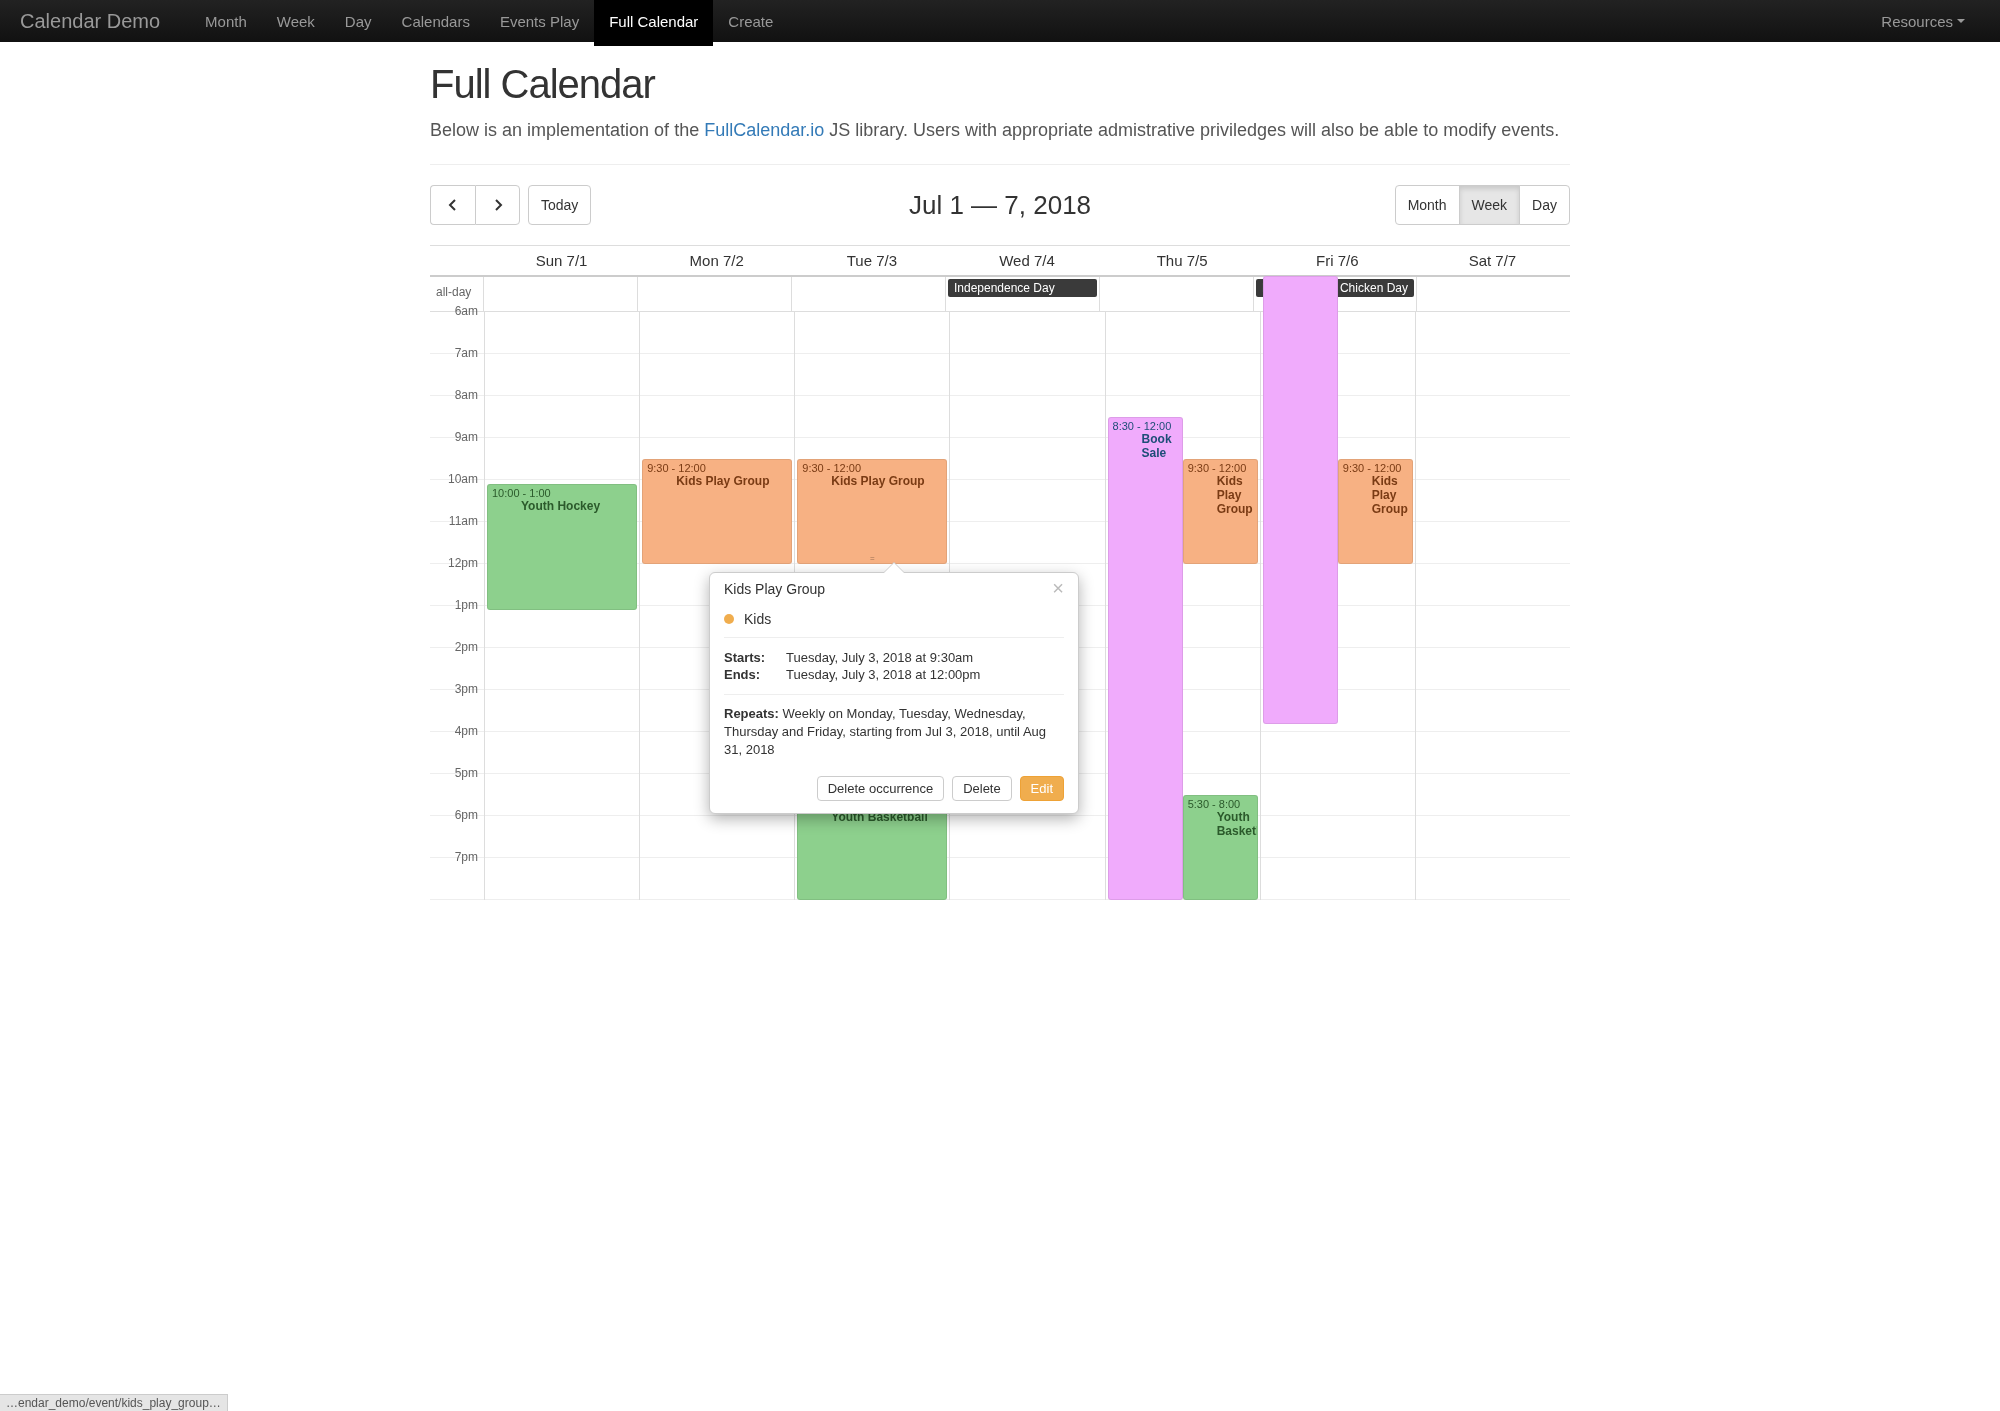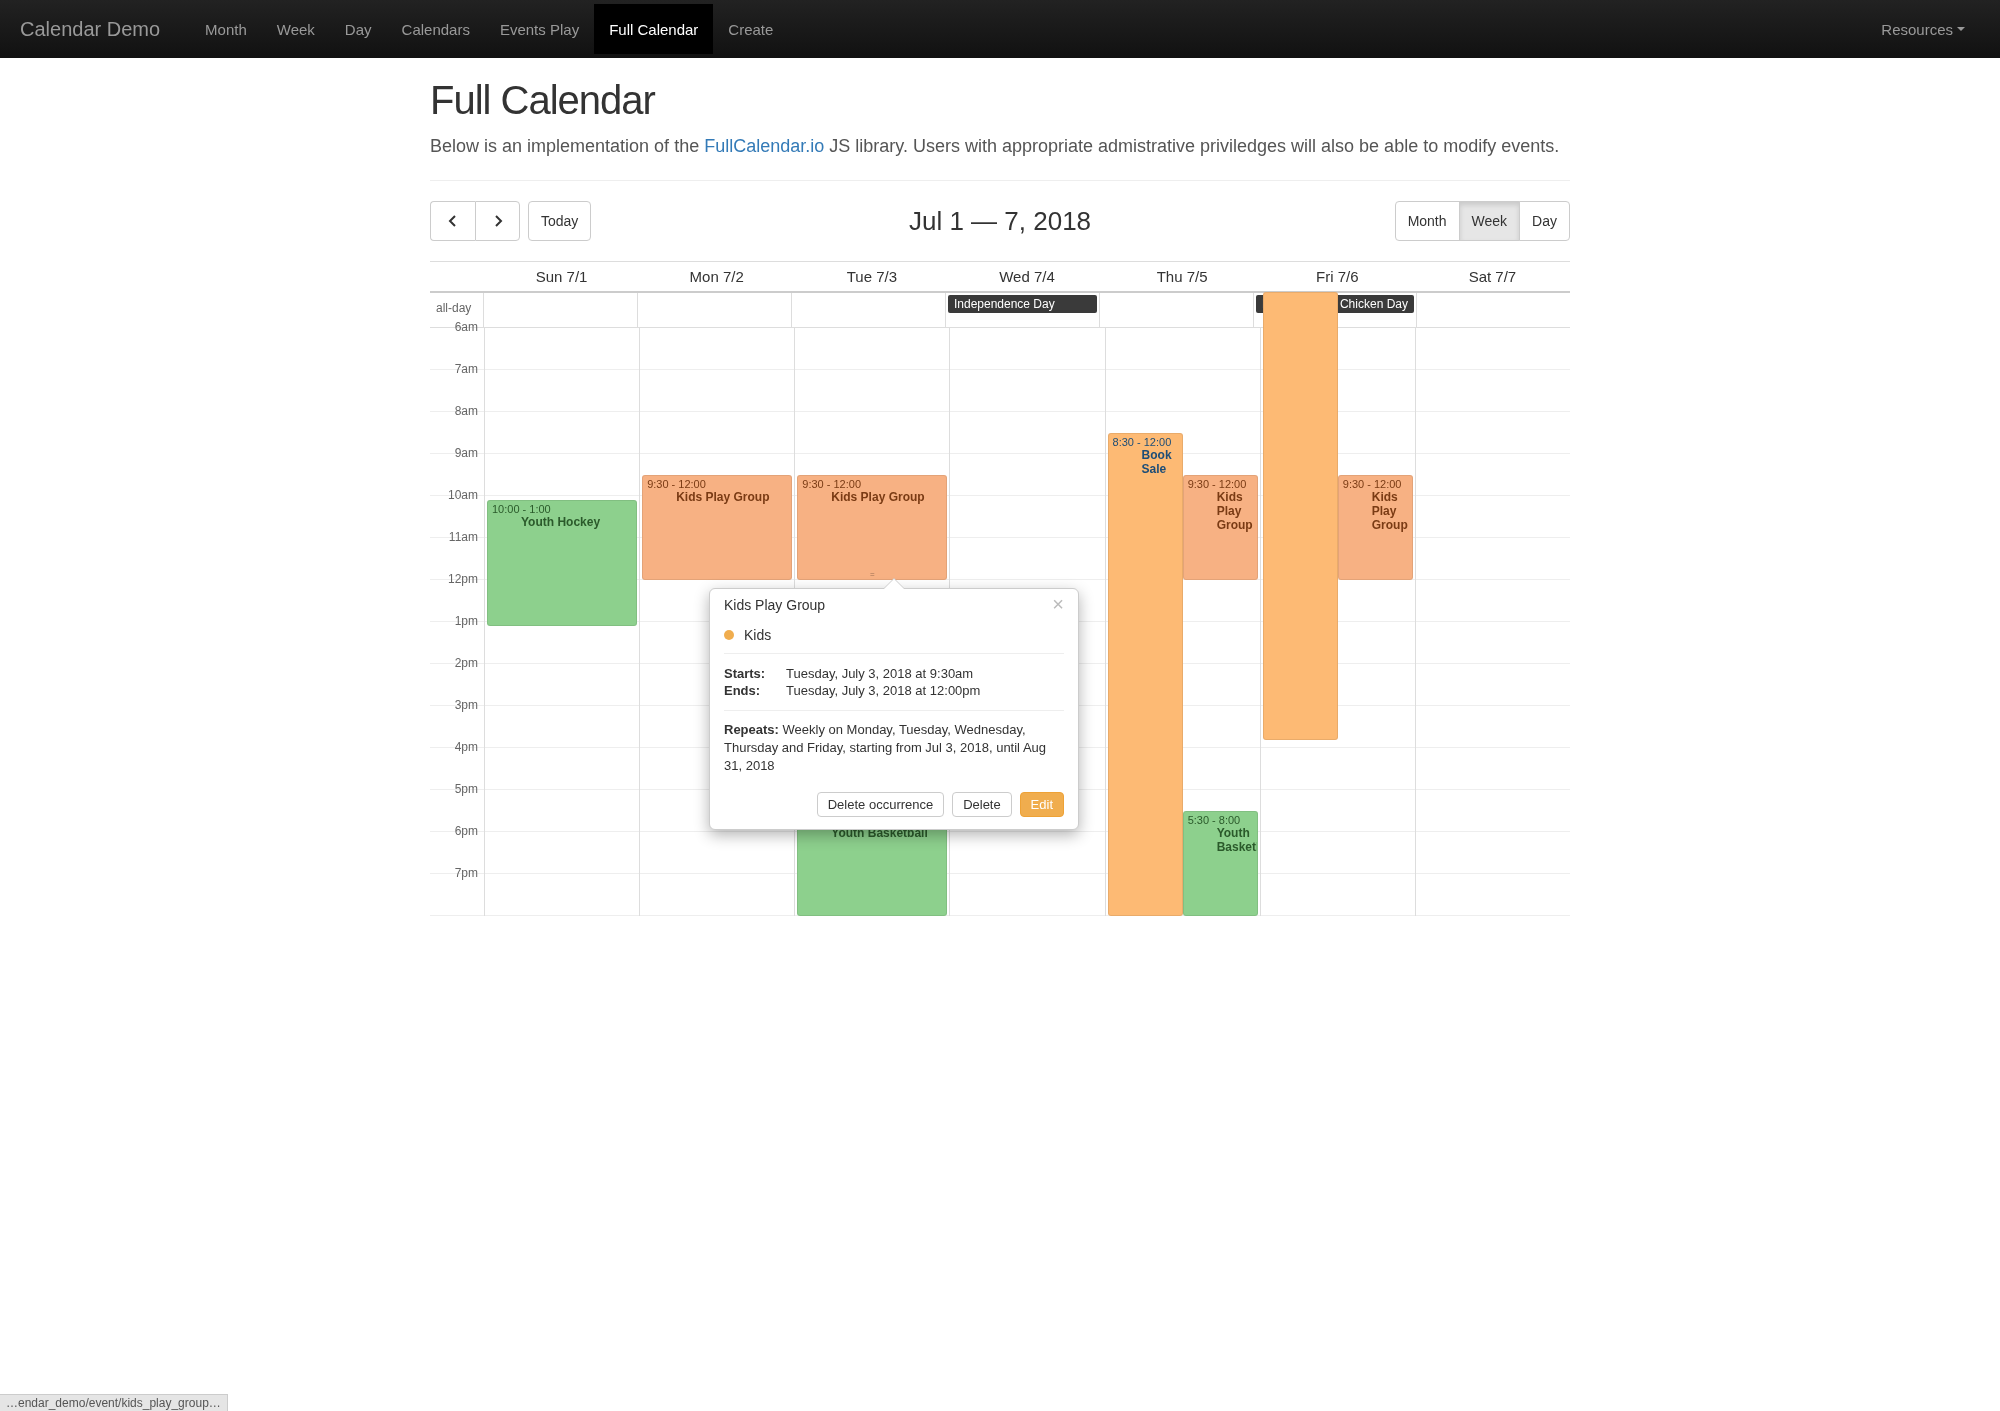--- a/index.html
+++ b/index.html
@@ -1,21 +1,21 @@
 <!DOCTYPE html>
 <html><head>
   <meta charset="utf-8">
   <style>
     * { margin: 0; padding: 0; box-sizing: border-box; }
     body { font-family: "Helvetica Neue", Helvetica, Arial, sans-serif; color: #333; background: #fff; }
 
     .navbar {
       background: #1b1b1b;
       background: linear-gradient(to bottom, #222, #111);
-      height: 58px;
+      height: 42px;
       display: flex;
       align-items: center;
       padding: 0 20px;
       justify-content: flex-start;
     }
     .navbar .brand {
       color: #999;
       font-size: 20px;
       padding: 0 20px 0 0;
       margin-right: 10px;
@@ -117,21 +117,21 @@
       padding: 2px 4px;
       font-size: 12px;
       overflow: hidden;
       border: 1px solid rgba(0,0,0,0.08);
       cursor: pointer;
     }
     .event .time { font-size: 11px; }
     .event .title { font-weight: bold; padding-left: 29px; }
     .ev-green  { background: #8dd08d; color: #2b5a2b; }
     .ev-orange { background: #f7b183; color: #7a3b14; }
-    .ev-blue   { background: #fdba74; color: #1d4d77; }
+    .ev-blue   { background: #f0abfc; color: #1d4d77; }
 
     .event.selected::after {
       content: "="; position: absolute; bottom: 0; left: 50%;
       transform: translateX(-50%); font-size: 8px; color: rgba(0,0,0,0.4);
     }
 
     .popover {
       position: absolute;
       width: 370px;
       background: #fff;

